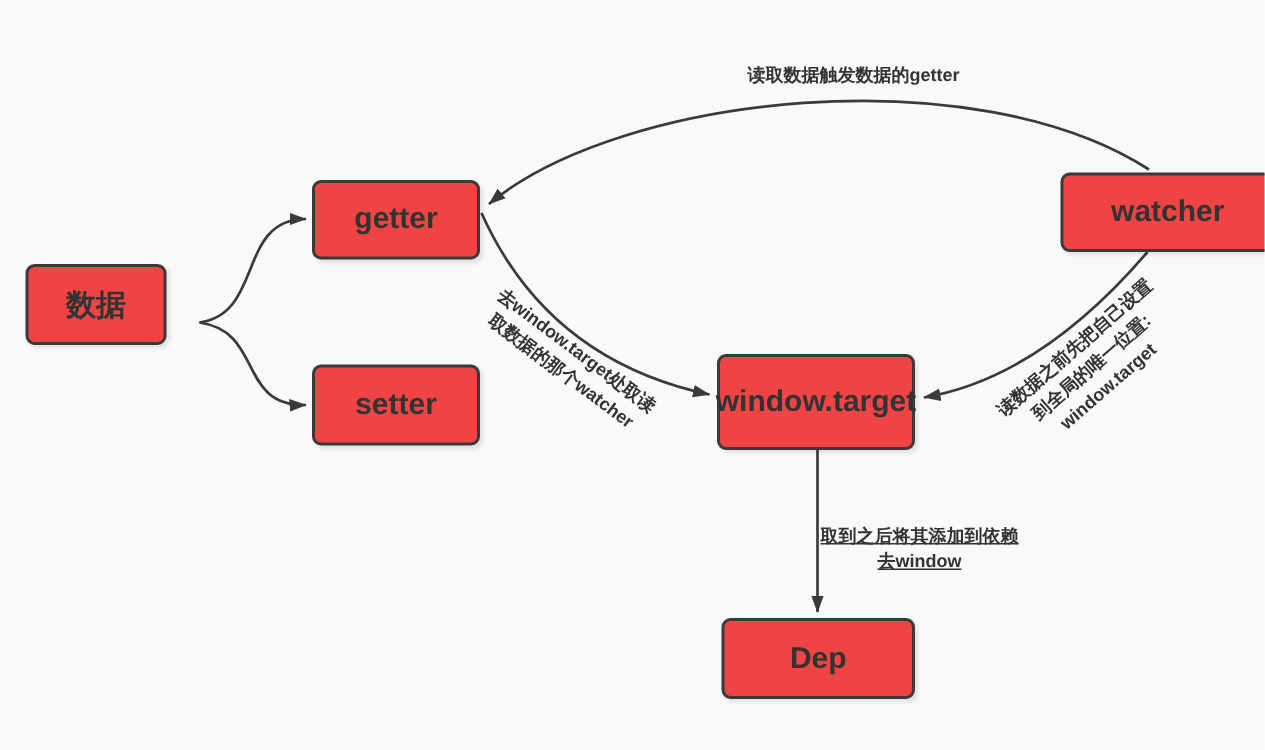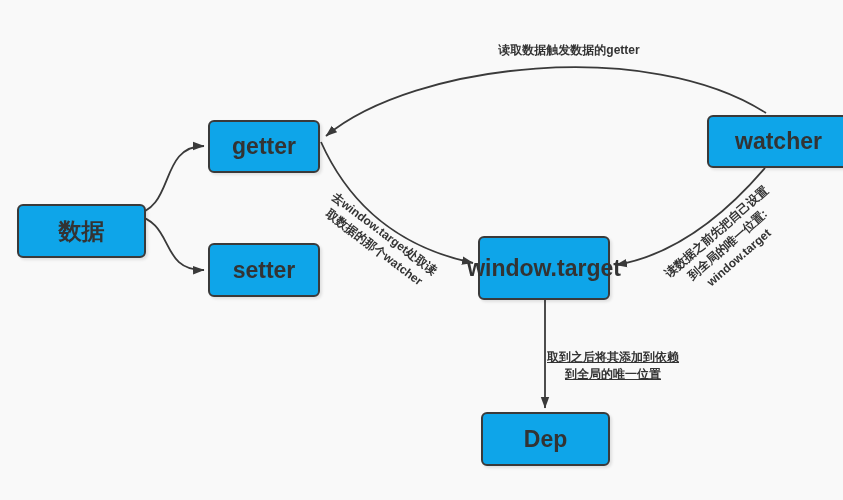--- a/index.html
+++ b/index.html
@@ -22,32 +22,32 @@
     height: 500px;
   }
   .edges-layer path.edge {
     stroke: #3a3a3a;
     stroke-width: 1.8;
     fill: none;
   }
   .node {
     position: absolute;
     box-sizing: border-box;
-    background: #0ea5e9;
+    background: #ef4444;
     border: 2px solid #3a3a3a;
     border-radius: 6px;
     box-shadow: 2px 2px 3px rgba(0,0,0,0.10);
     display: flex;
     align-items: center;
     justify-content: center;
     color: #333333;
     font-weight: bold;
-    font-size: 23px;
+    font-size: 20px;
   }
-  .node-data          { left: 17px;  top: 204px; width: 129px; height: 54px; }
+  .node-data          { left: 17px;  top: 176px; width: 94px; height: 54px; }
   .node-getter        { left: 208px; top: 120px; width: 112px; height: 53px; }
   .node-setter        { left: 208px; top: 243px; width: 112px; height: 54px; }
   .node-watcher       { left: 707px; top: 115px; width: 143px; height: 53px; }
   .node-window-target { left: 478px; top: 236px; width: 132px; height: 64px; }
   .node-dep           { left: 481px; top: 412px; width: 129px; height: 54px; }
 
   .edge-label {
     position: absolute;
     color: #333333;
     font-weight: bold;
@@ -126,16 +126,16 @@
   </div>
 
   <div class="edge-label label-watcher-target">
     <div>读数据之前先把自己设置</div>
     <div>到全局的唯一位置:</div>
     <div>window.target</div>
   </div>
 
   <div class="edge-label label-target-dep">
     <div>取到之后将其添加到依赖</div>
-    <div>到全局的唯一位置</div>
+    <div>去window</div>
   </div>
 
 </div>
 
 </body></html>

